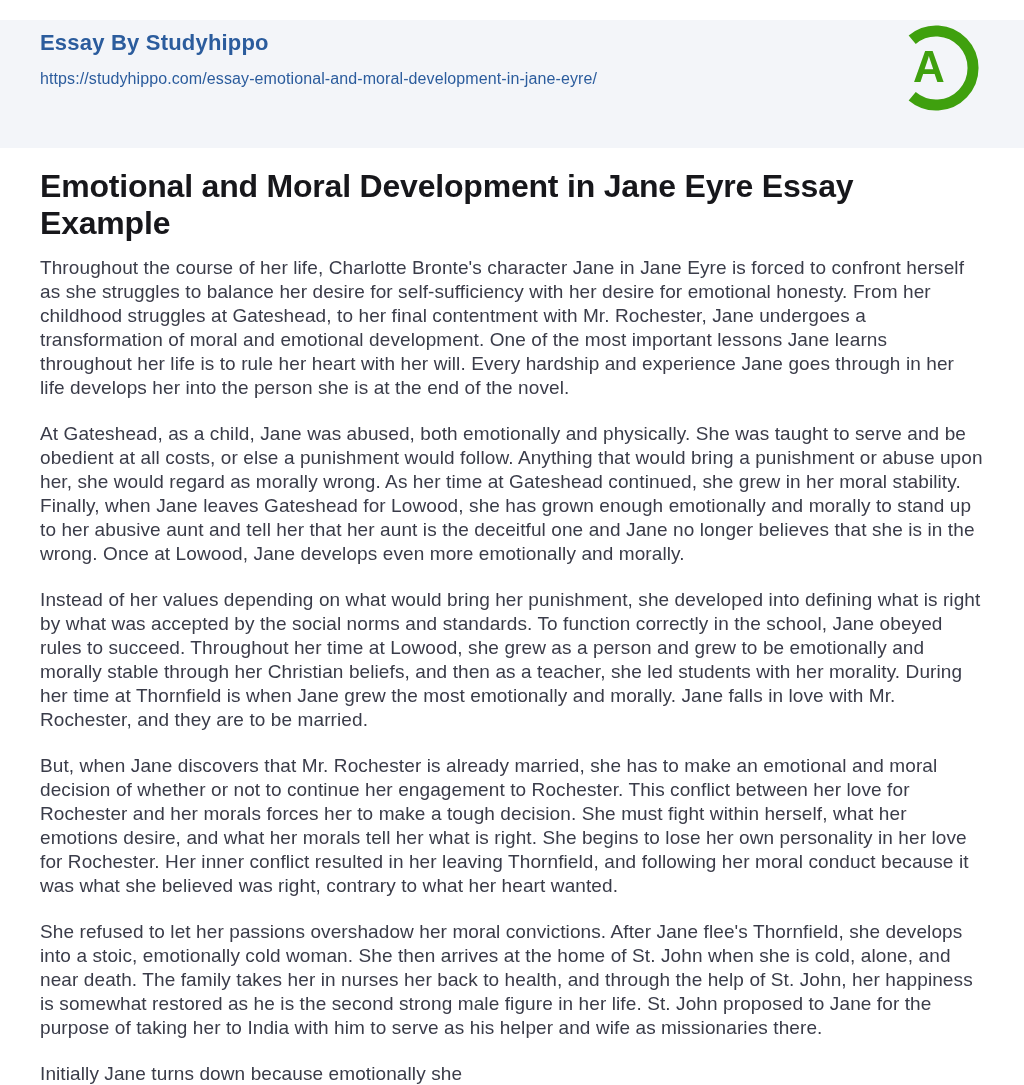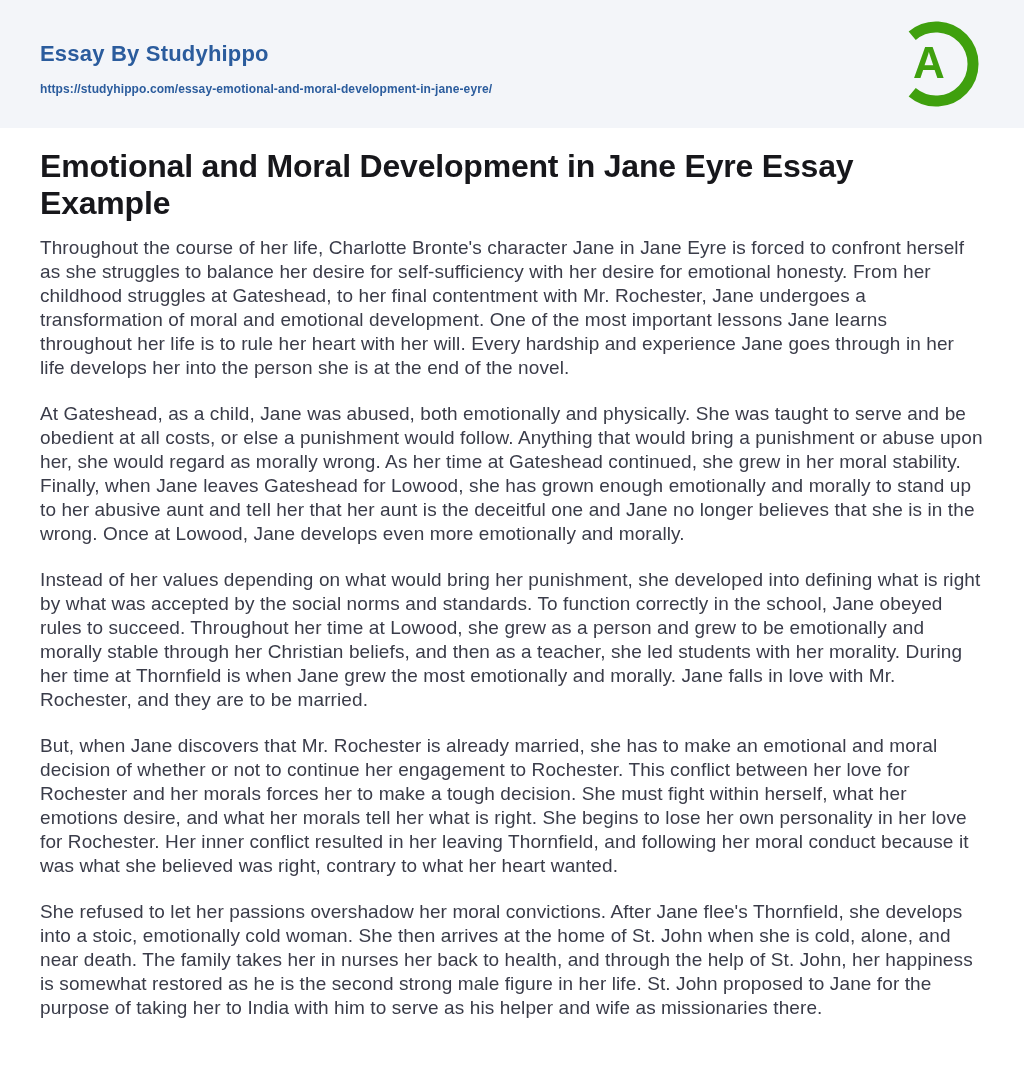--- a/index.html
+++ b/index.html
@@ -16,40 +16,40 @@
     background: var(--page-bg);
     font-family: "Liberation Sans", sans-serif;
   }
   body { min-height: 1085px; }
 
   .header {
     width: 100%;
     height: 128px;
     background: var(--header-bg);
     display: flex;
-    align-items: center;
+    align-items: flex-start;
     justify-content: space-between;
     padding: 0 40px;
+    margin-top: 20px;
   }
   .header-left { padding-top: 10px; }
   .site-title {
     color: var(--brand-blue);
     font-size: 22px;
     font-weight: bold;
     letter-spacing: 0.2px;
     line-height: 1.2;
   }
   .site-url {
     display: inline-block;
     margin-top: 14px;
     color: var(--brand-blue);
-    font-size: 12px;
+    font-size: 16px;
     text-decoration: none;
     letter-spacing: 0.1px;
-    font-weight: bold;
   }
   .logo { width: 96px; height: 96px; flex: 0 0 auto; }
   .logo text {
     fill: var(--logo-green);
     font-family: "Liberation Sans", sans-serif;
     font-weight: bold;
     font-size: 44px;
   }
   .logo path { stroke: var(--logo-green); }
 
@@ -88,14 +88,15 @@
 
 <main class="content">
   <h1 class="essay-title">Emotional and Moral Development in Jane Eyre Essay Example</h1>
 
   <div class="essay-body">
     <p>Throughout the course of her life, Charlotte Bronte's character Jane in Jane Eyre is forced to confront herself as she struggles to balance her desire for self-sufficiency with her desire for emotional honesty. From her childhood struggles at Gateshead, to her final contentment with Mr. Rochester, Jane undergoes a transformation of moral and emotional development. One of the most important lessons Jane learns throughout her life is to rule her heart with her will. Every hardship and experience Jane goes through in her life develops her into the person she is at the end of the novel.</p>
     <p>At Gateshead, as a child, Jane was abused, both emotionally and physically. She was taught to serve and be obedient at all costs, or else a punishment would follow. Anything that would bring a punishment or abuse upon her, she would regard as morally wrong. As her time at Gateshead continued, she grew in her moral stability. Finally, when Jane leaves Gateshead for Lowood, she has grown enough emotionally and morally to stand up to her abusive aunt and tell her that her aunt is the deceitful one and Jane no longer believes that she is in the wrong. Once at Lowood, Jane develops even more emotionally and morally.</p>
     <p>Instead of her values depending on what would bring her punishment, she developed into defining what is right by what was accepted by the social norms and standards. To function correctly in the school, Jane obeyed rules to succeed. Throughout her time at Lowood, she grew as a person and grew to be emotionally and morally stable through her Christian beliefs, and then as a teacher, she led students with her morality. During her time at Thornfield is when Jane grew the most emotionally and morally. Jane falls in love with Mr. Rochester, and they are to be married.</p>
     <p>But, when Jane discovers that Mr. Rochester is already married, she has to make an emotional and moral decision of whether or not to continue her engagement to Rochester. This conflict between her love for Rochester and her morals forces her to make a tough decision. She must fight within herself, what her emotions desire, and what her morals tell her what is right. She begins to lose her own personality in her love for Rochester. Her inner conflict resulted in her leaving Thornfield, and following her moral conduct because it was what she believed was right, contrary to what her heart wanted.</p>
     <p>She refused to let her passions overshadow her moral convictions. After Jane flee's Thornfield, she develops into a stoic, emotionally cold woman. She then arrives at the home of St. John when she is cold, alone, and near death. The family takes her in nurses her back to health, and through the help of St. John, her happiness is somewhat restored as he is the second strong male figure in her life. St. John proposed to Jane for the purpose of taking her to India with him to serve as his helper and wife as missionaries there.</p>
+    <p>Initially Jane turns down because emotionally she</p>
   </div>
 </main>
 
 </body></html>

